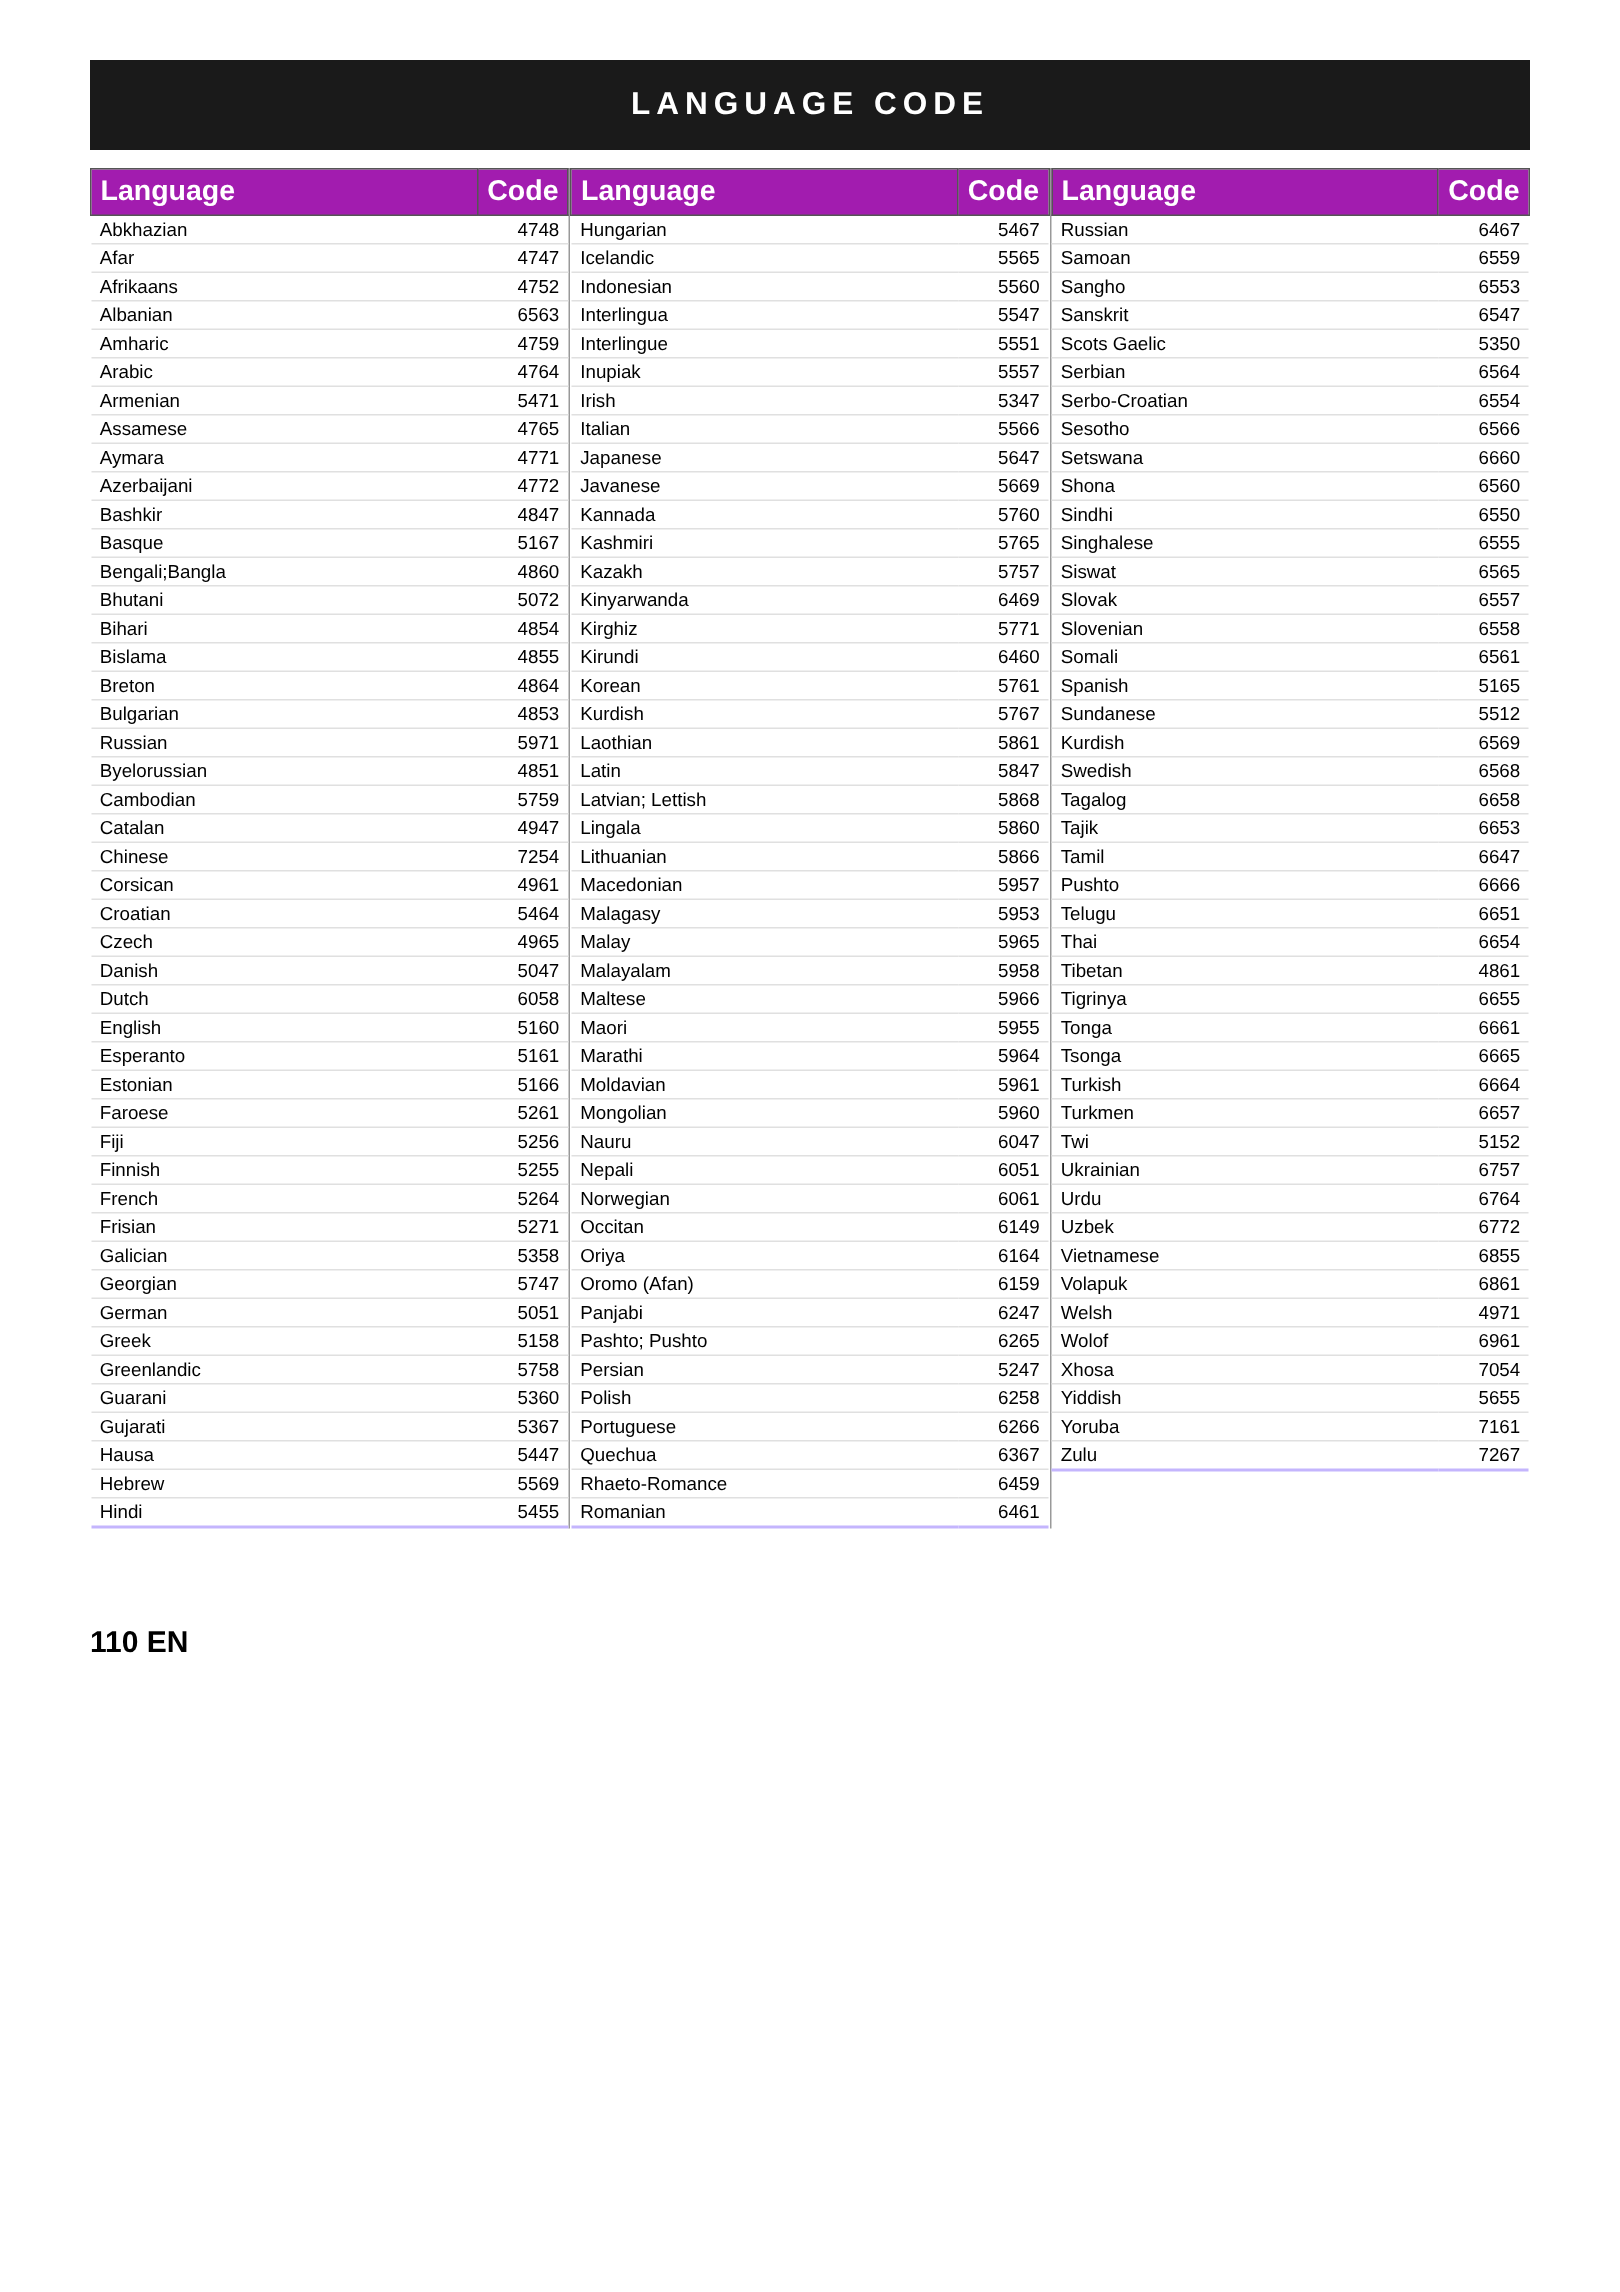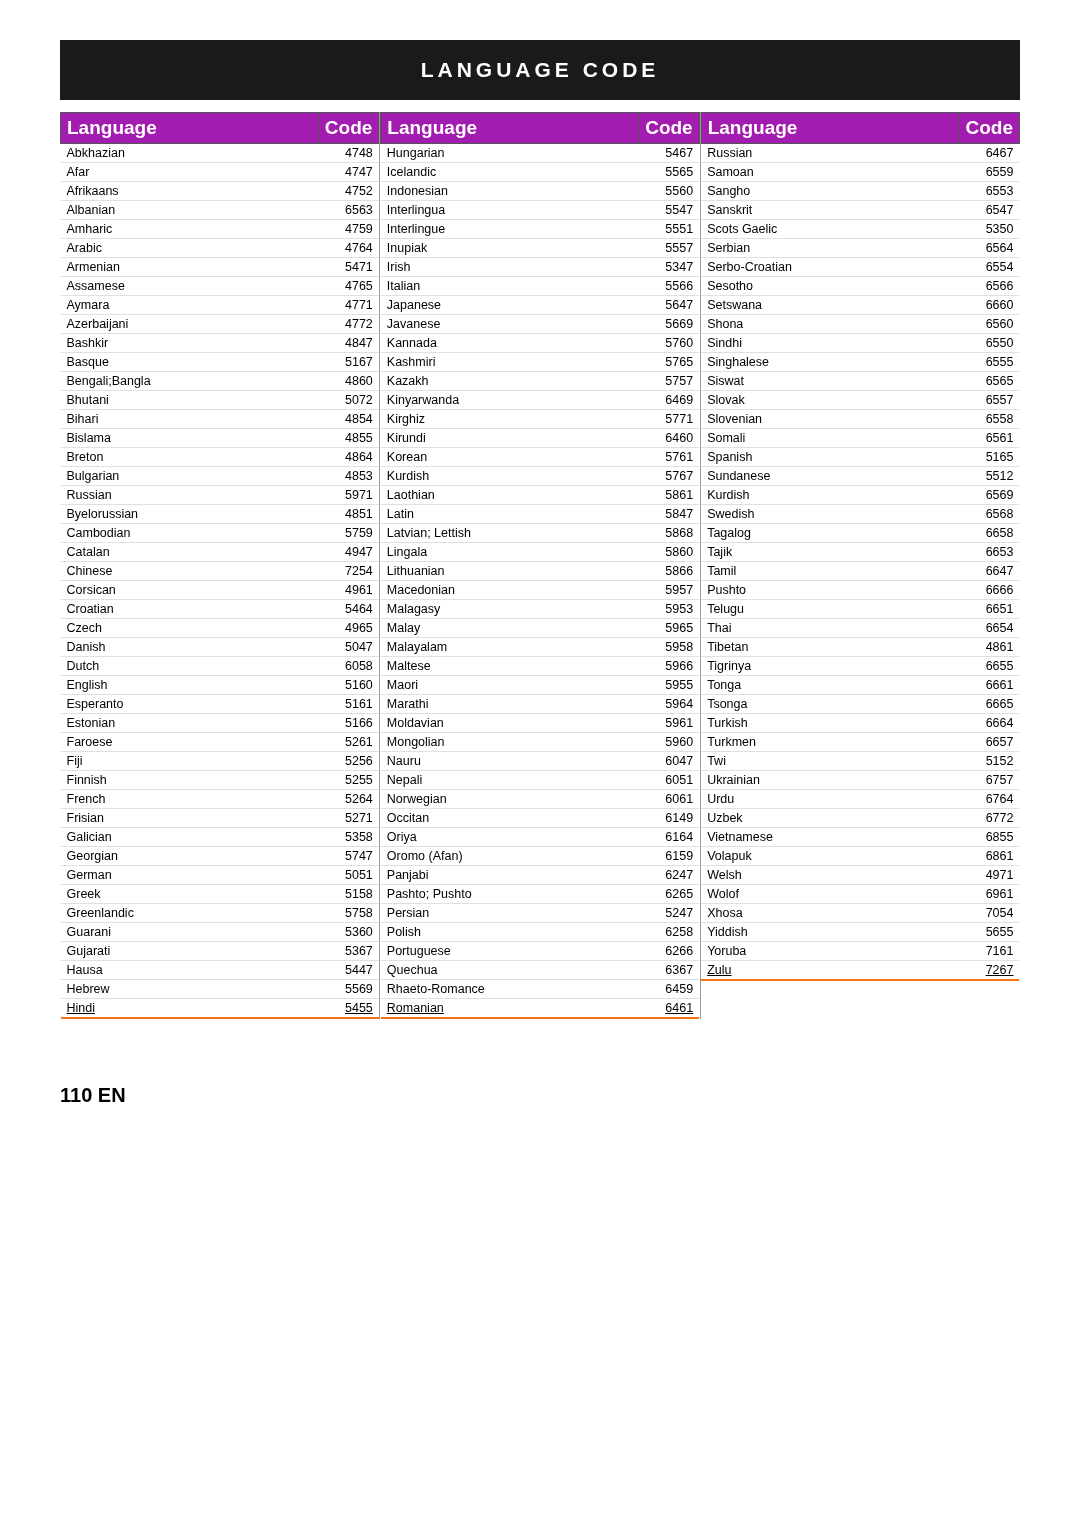--- a/index.html
+++ b/index.html
@@ -62,22 +62,21 @@
       border-bottom: 1px solid #e0e0e0;
     }
     tbody tr td.lang-cell {
       text-align: left;
     }
     tbody tr td.code-cell {
       text-align: right;
       width: 60px;
     }
     tbody tr:last-child td {
-      border-bottom: 2px solid #f97316;
-      text-decoration: underline;
+      border-bottom: 2px solid #c4b5fd;
     }
     .page-footer {
       margin-top: 65px;
       font-size: 20px;
       font-weight: bold;
     }
   </style>
 </head>
 <body>
 

